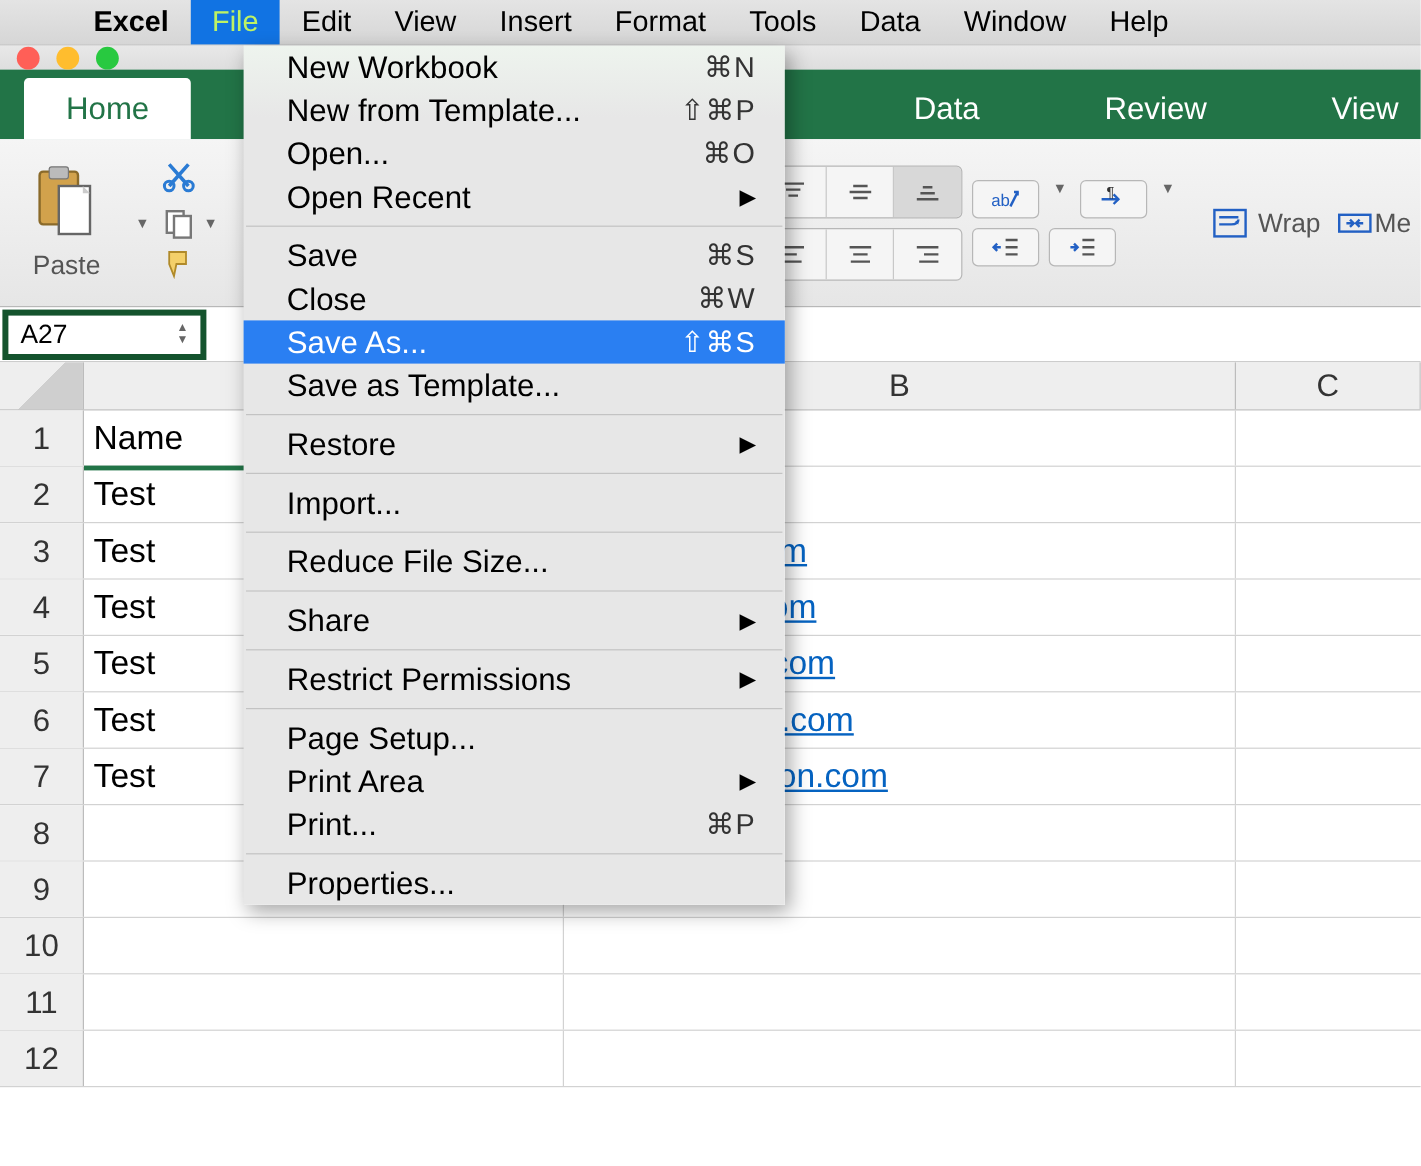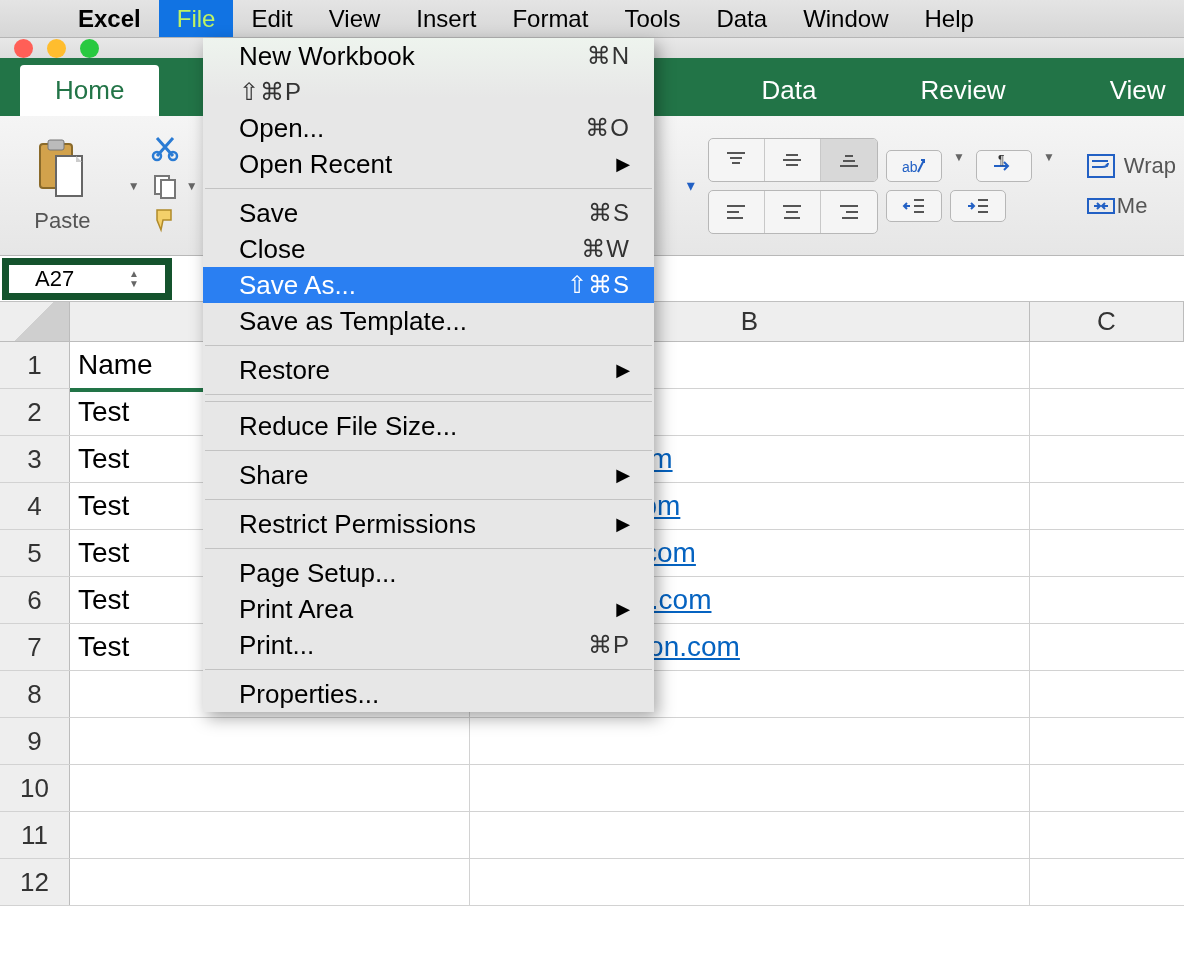--- a/index.html
+++ b/index.html
@@ -31,21 +31,21 @@
 .btn3 { display:flex; border:1px solid #b7b7b7; border-radius:5px; overflow:hidden; background:#f5f5f5; }
 .btn3 .cell { width:56px; height:42px; display:flex; align-items:center; justify-content:center; border-right:1px solid #c8c8c8; }
 .btn3 .cell:last-child{border-right:none;}
 .btn3 .cell.pressed{background:#d8d8d8;}
 .single-btn { width:56px; height:32px; border:1px solid #b7b7b7; border-radius:5px; display:flex; align-items:center; justify-content:center; background:#f5f5f5;}
 .ribbon .dd { width:18px; color:#666; font-size:12px; text-align:center;}
 .toolbar-label { font-size:22px; color:#555; }
 
 
 .namebox-row { height:46px; border-bottom:1px solid #c0c0c0; display:flex; align-items:center; }
-.namebox { width:170px; height:42px; margin:2px; border:7px solid #14532d; display:flex; align-items:center; padding:0 26px; font-size:22px; justify-content:space-between; }
+.namebox { width:170px; height:42px; margin:2px; border:5px solid #14532d; display:flex; align-items:center; padding:0 10px; font-size:22px; justify-content:space-between; }
 .stepper { display:flex; flex-direction:column; font-size:10px; color:#666; line-height:10px;}
 
 
 .grid { position:relative; }
 .hdr-row { display:flex; height:40px; border-bottom:1px solid #bcbcbc; background:#eee; }
 .corner { width:70px; border-right:1px solid #bcbcbc; background:linear-gradient(135deg,#eee 50%,#cfcfcf 50%); }
 .colhdr { text-align:center; font-size:26px; color:#333; border-right:1px solid #bcbcbc; display:flex; align-items:center; justify-content:center; background:#eee; }
 .row { display:flex; height:47px; border-bottom:1px solid #d2d2d2; }
 .rowhdr { width:70px; text-align:center; font-size:26px; color:#333; border-right:1px solid #bcbcbc; background:#eee; display:flex; align-items:center; justify-content:center; }
 .cellA { width:400px; border-right:1px solid #d2d2d2; padding:4px 8px; font-size:28px; display:flex; align-items:center; overflow:hidden; white-space:nowrap; }
@@ -216,21 +216,21 @@
           <svg width="28" height="24">
             <path d="M4 12 L10 12 M7 9 L10 12 L7 15" stroke="#2260c4" stroke-width="2" fill="none"></path>
             <line x1="14" y1="6" x2="24" y2="6" stroke="#555" stroke-width="2"></line>
             <line x1="14" y1="12" x2="24" y2="12" stroke="#555" stroke-width="2"></line>
             <line x1="14" y1="18" x2="24" y2="18" stroke="#555" stroke-width="2"></line>
           </svg>
         </div>
     </div>
   </div>
 
-  <div style="display:flex;flex-direction:column;gap:14px;margin-left:20px;">
+  <div style="display:flex;gap:14px;margin-left:20px;">
     <div style="display:flex;align-items:center;gap:8px;">
       <svg width="30" height="26">
           <rect x="2" y="2" width="26" height="22" fill="none" stroke="#2260c4" stroke-width="2"></rect>
           <path d="M6 8 L22 8 M6 14 L16 14 M16 14 Q22 14 22 10" stroke="#2260c4" stroke-width="2" fill="none"></path>
           <path d="M19 12 L22 10 L22 14 Z" fill="#2260c4"></path>
         </svg>
       <span class="toolbar-label">Wrap</span>
     </div>
     <div style="display:flex;align-items:center;gap:1px;">
       <svg width="30" height="26">
@@ -347,20 +347,21 @@
       </div>
     </div>
 </div>
 
 <div class="dropdown" id="dropdown">
     <div class="ditem">
       <span>New Workbook</span>
       <span class="sc">⌘N</span>
     </div>
     <div class="ditem">
+      <span>New from Template...</span>
       <span class="sc">⇧⌘P</span>
     </div>
     <div class="ditem">
       <span>Open...</span>
       <span class="sc">⌘O</span>
     </div>
     <div class="ditem">
       <span>Open Recent</span>
       <span class="arrow-r">▶</span>
     </div>
@@ -380,20 +381,24 @@
     <div class="ditem">
       <span>Save as Template...</span>
       <span></span>
     </div>
     <div class="dsep"></div>
     <div class="ditem">
       <span>Restore</span>
       <span class="arrow-r">▶</span>
     </div>
     <div class="dsep"></div>
+    <div class="ditem">
+      <span>Import...</span>
+      <span></span>
+    </div>
     <div class="dsep"></div>
     <div class="ditem">
       <span>Reduce File Size...</span>
       <span></span>
     </div>
     <div class="dsep"></div>
     <div class="ditem">
       <span>Share</span>
       <span class="arrow-r">▶</span>
     </div>

